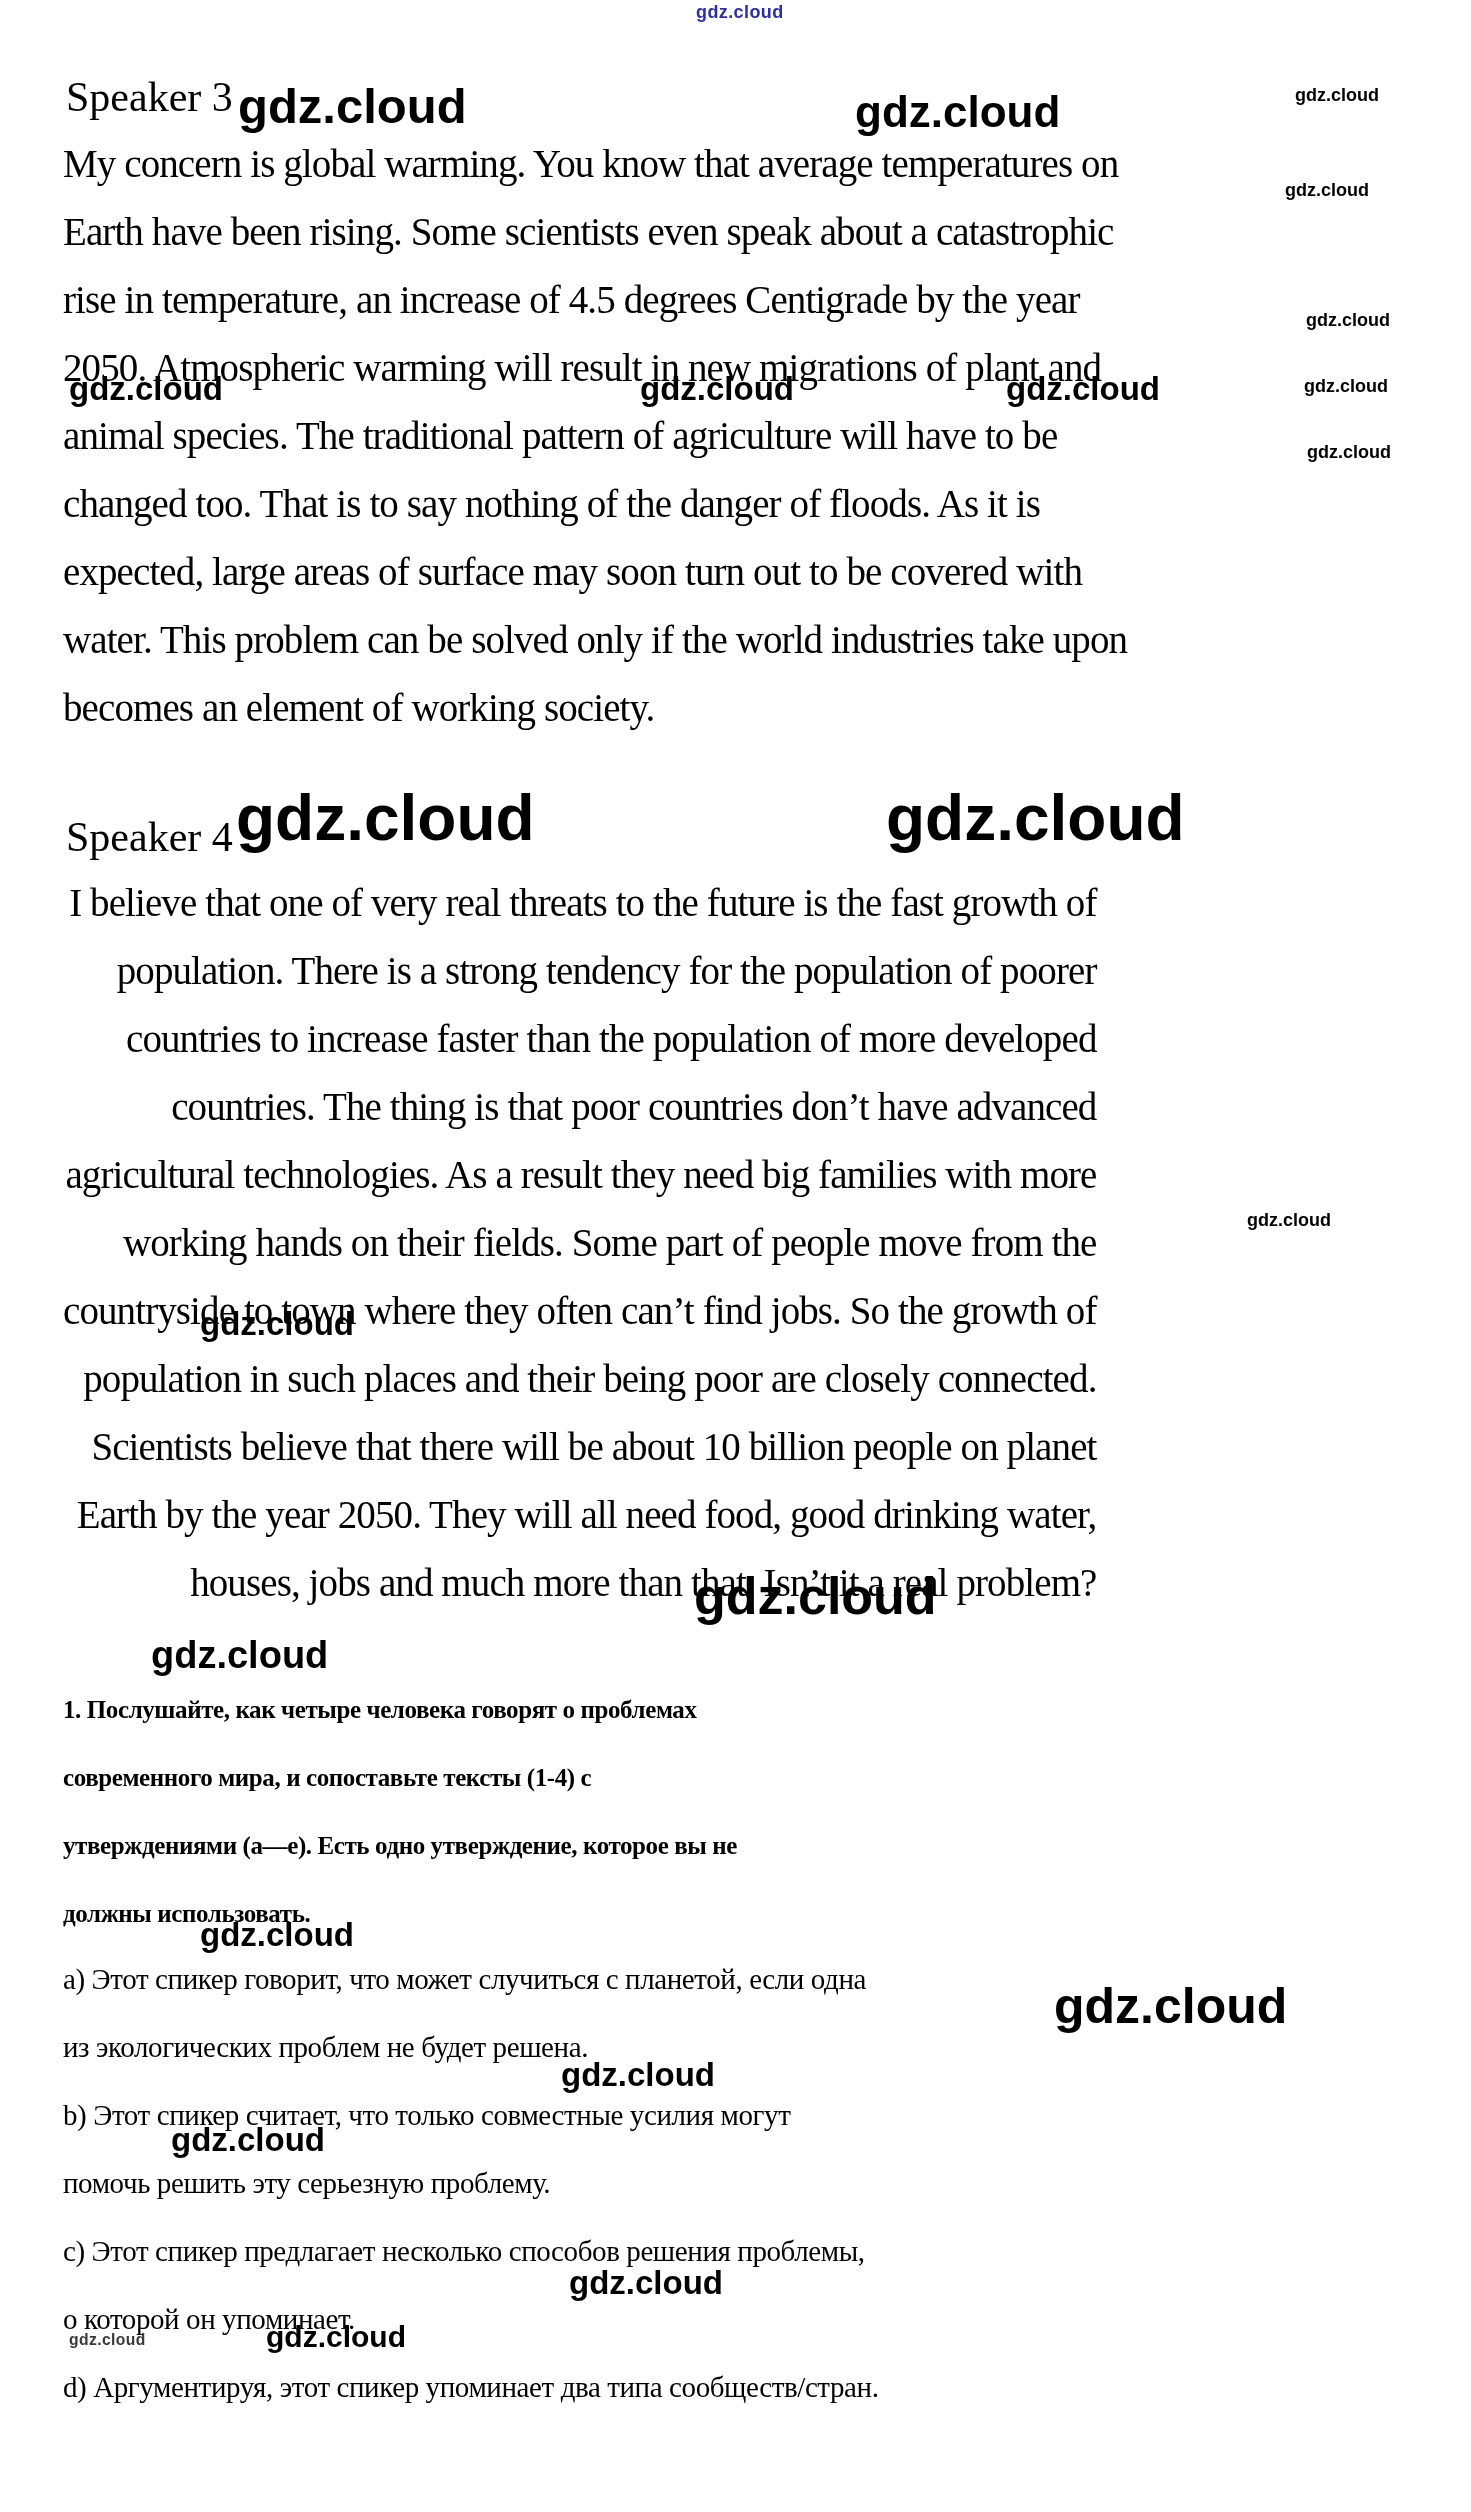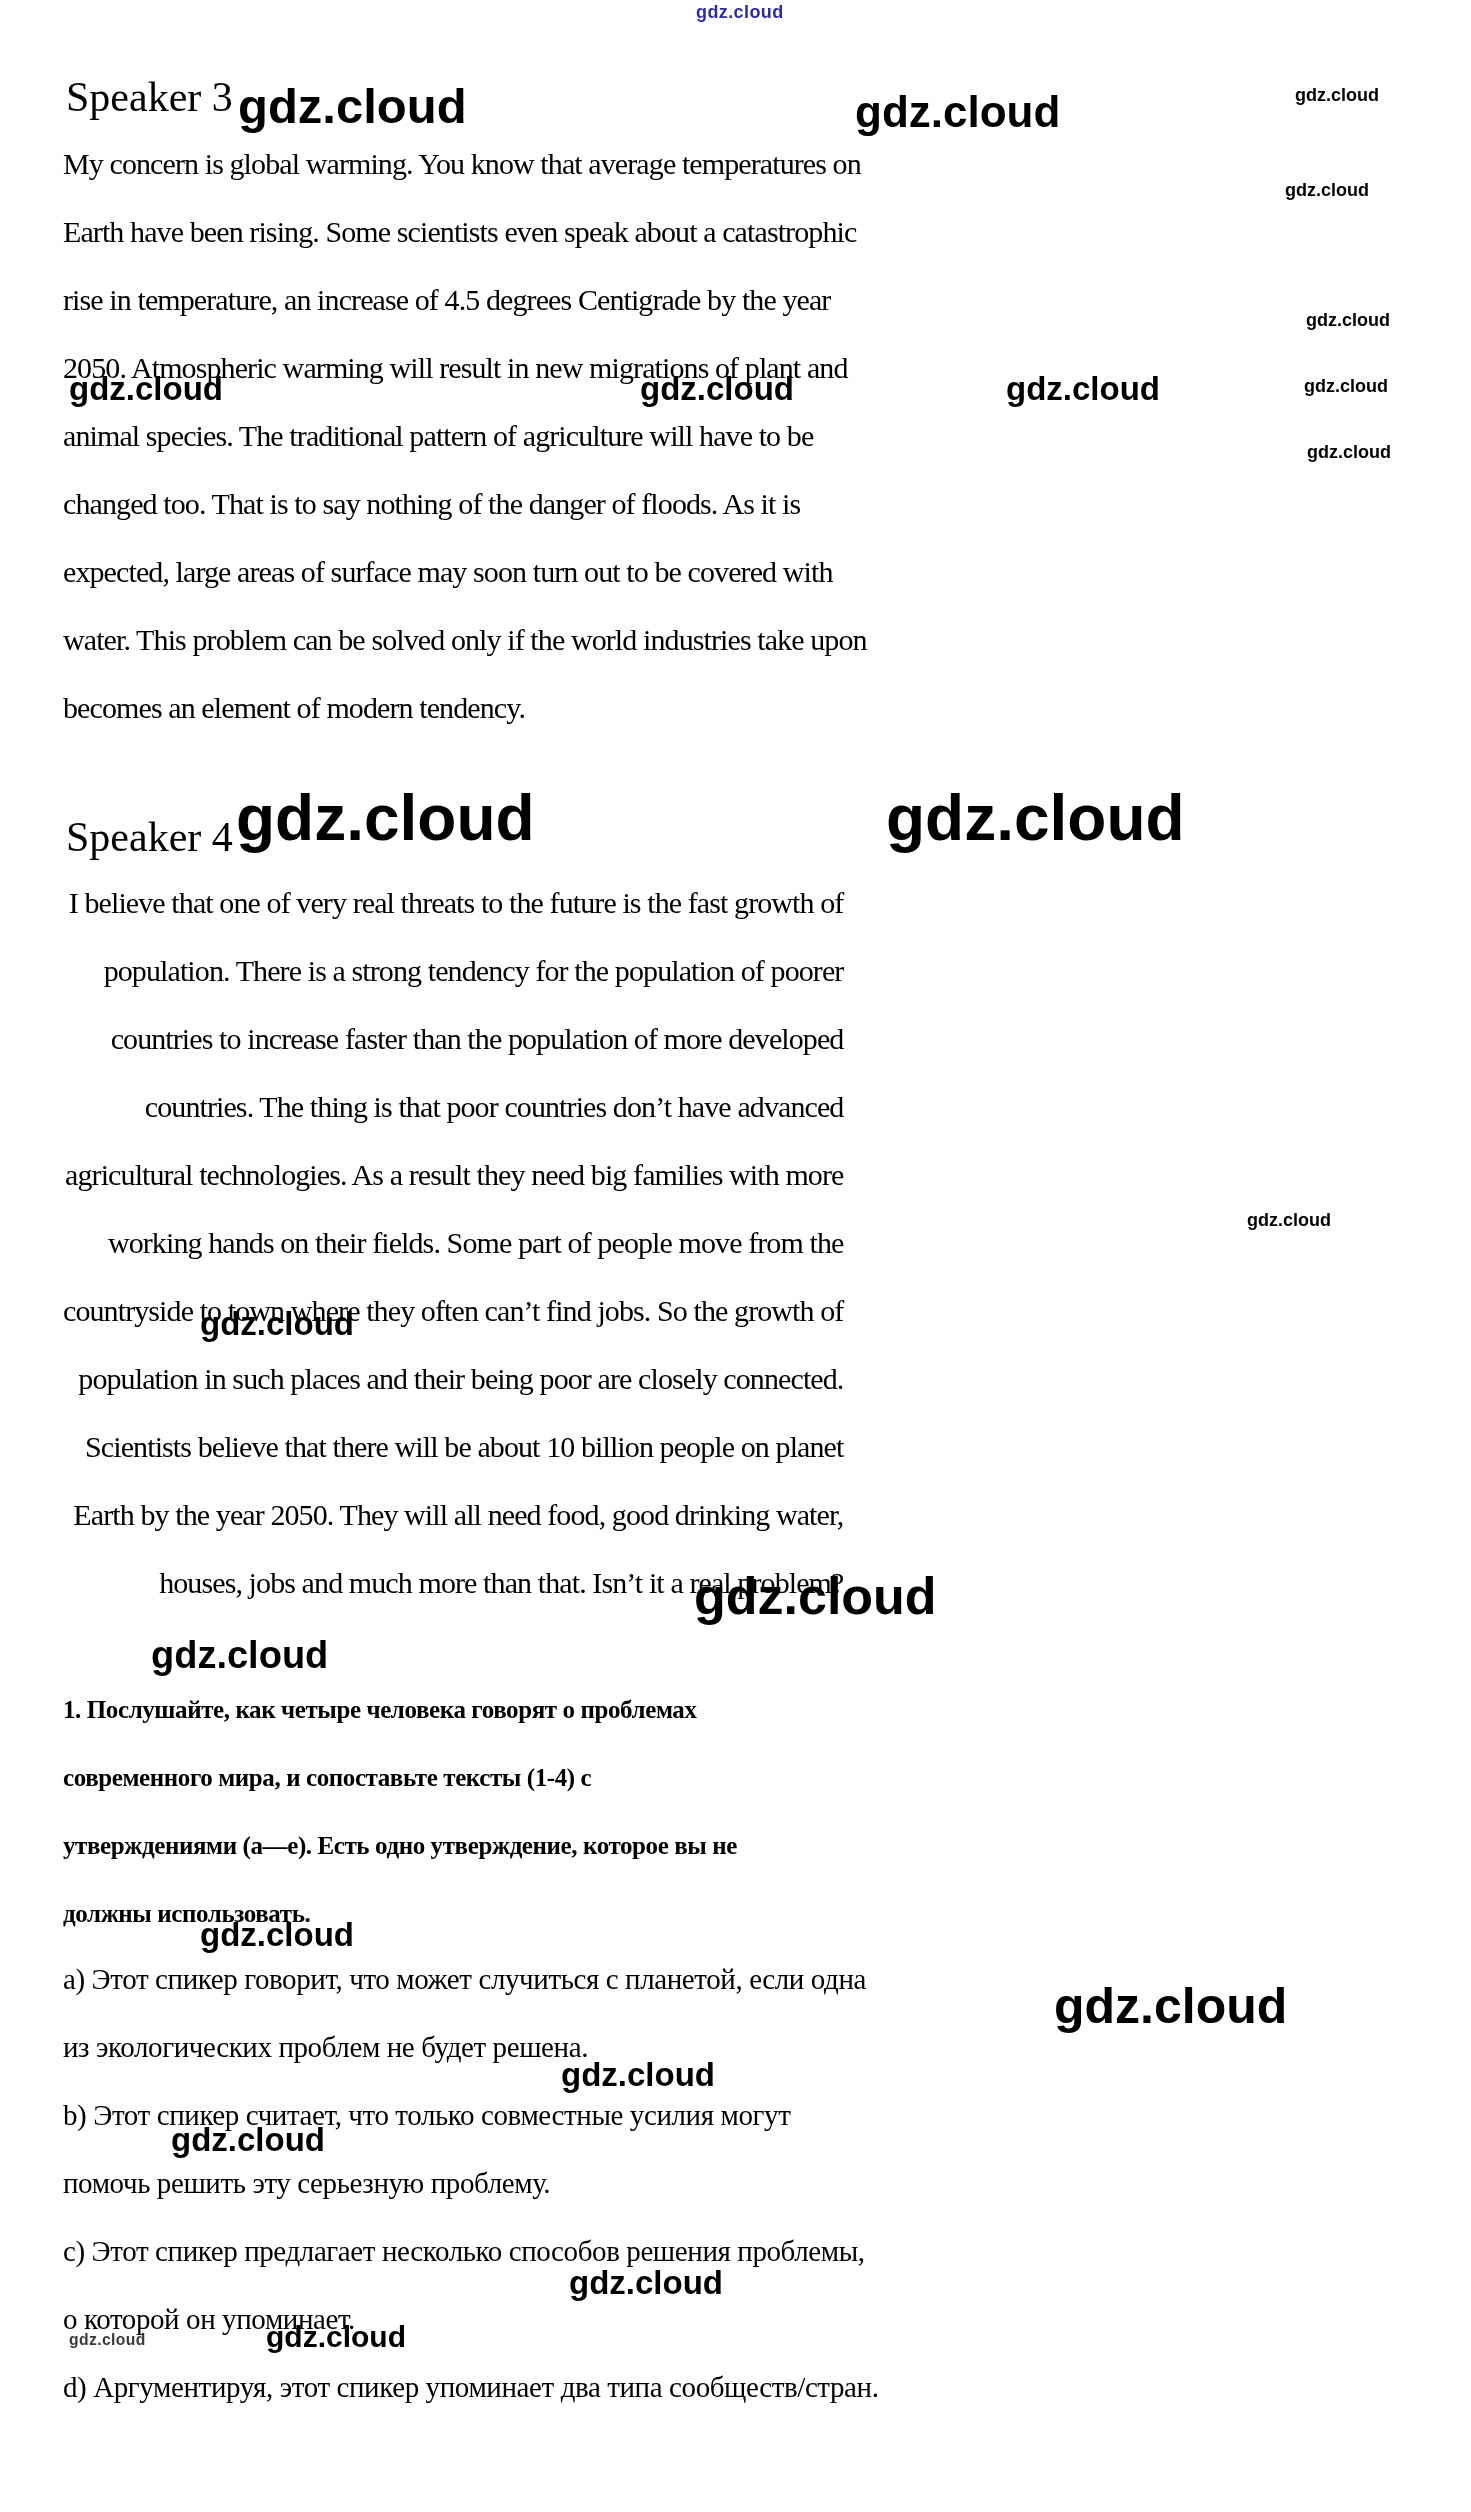--- a/index.html
+++ b/index.html
@@ -16,21 +16,21 @@
   .speaker-heading {
     position: absolute;
     left: 66px;
     font-size: 42px;
     line-height: 46px;
     white-space: nowrap;
   }
   .para {
     position: absolute;
     left: 63px;
-    font-size: 30px;
+    font-size: 39px;
     line-height: 68px;
     letter-spacing: -0.9px;
   }
   .para .line { white-space: nowrap; }
   .ru-head {
     position: absolute;
     left: 63px;
     font-size: 25px;
     line-height: 68px;
     font-weight: bold;
@@ -98,21 +98,21 @@
   <div class="speaker-heading" style="top:74px;">Speaker 3</div>
   <div class="para" style="top:130px;">
     <div class="line">My concern is global warming. You know that average temperatures on</div>
     <div class="line">Earth have been rising. Some scientists even speak about a catastrophic</div>
     <div class="line">rise in temperature, an increase of 4.5 degrees Centigrade by the year</div>
     <div class="line">2050. Atmospheric warming will result in new migrations of plant and</div>
     <div class="line">animal species. The traditional pattern of agriculture will have to be</div>
     <div class="line">changed too. That is to say nothing of the danger of floods. As it is</div>
     <div class="line">expected, large areas of surface may soon turn out to be covered with</div>
     <div class="line">water. This problem can be solved only if the world industries take upon</div>
-    <div class="line">becomes an element of modern tendency.</div>
+    <div class="line">becomes an element of working society.</div>
   </div>
 
   <div class="speaker-heading" style="top:814px;">Speaker 4</div>
   <div class="para" style="top:869px;text-align:right;">
     <div class="line">I believe that one of very real threats to the future is the fast growth of</div>
     <div class="line">population. There is a strong tendency for the population of poorer</div>
     <div class="line">countries to increase faster than the population of more developed</div>
     <div class="line">countries. The thing is that poor countries don’t have advanced</div>
     <div class="line">agricultural technologies. As a result they need big families with more</div>
     <div class="line">working hands on their fields. Some part of people move from the</div>

